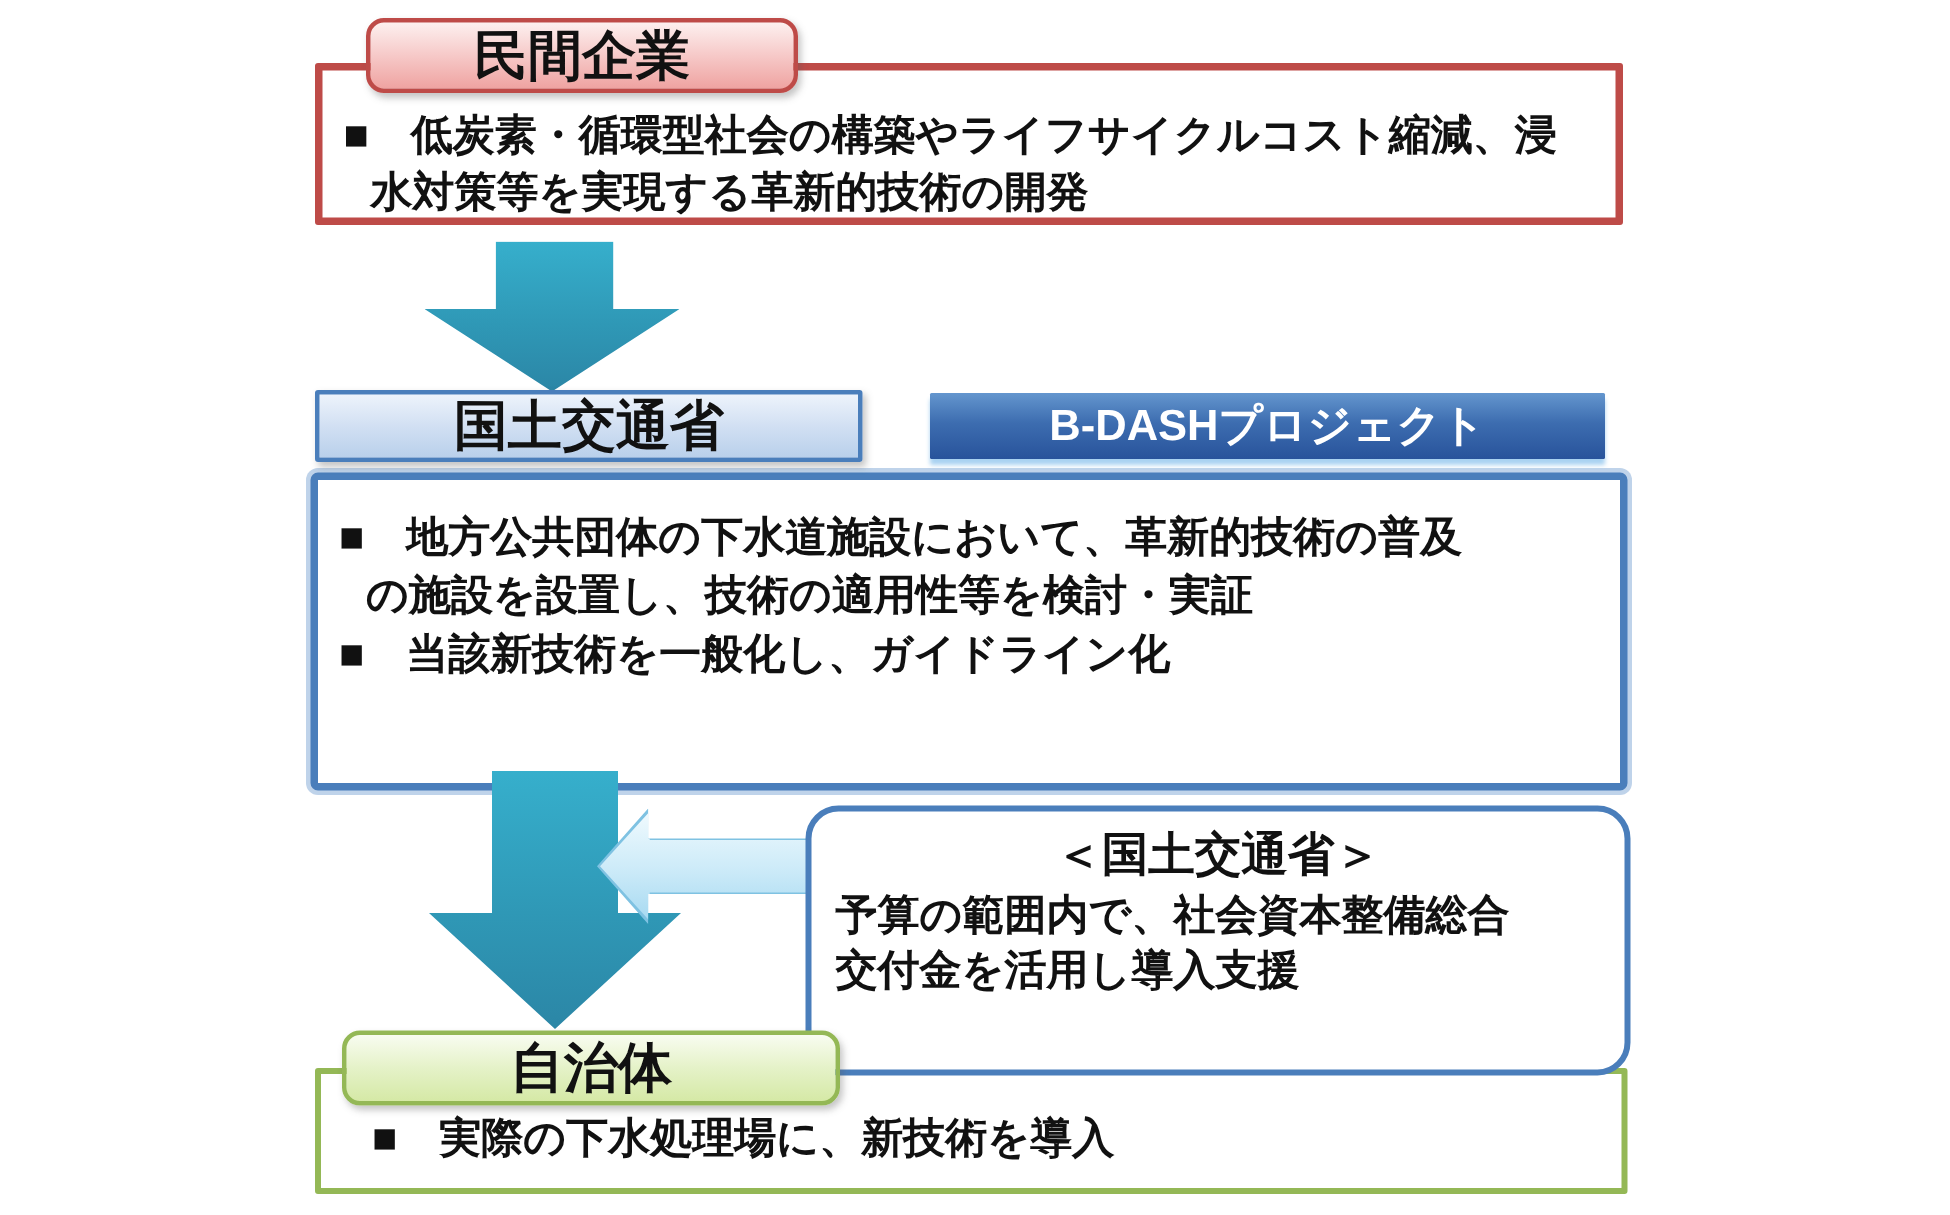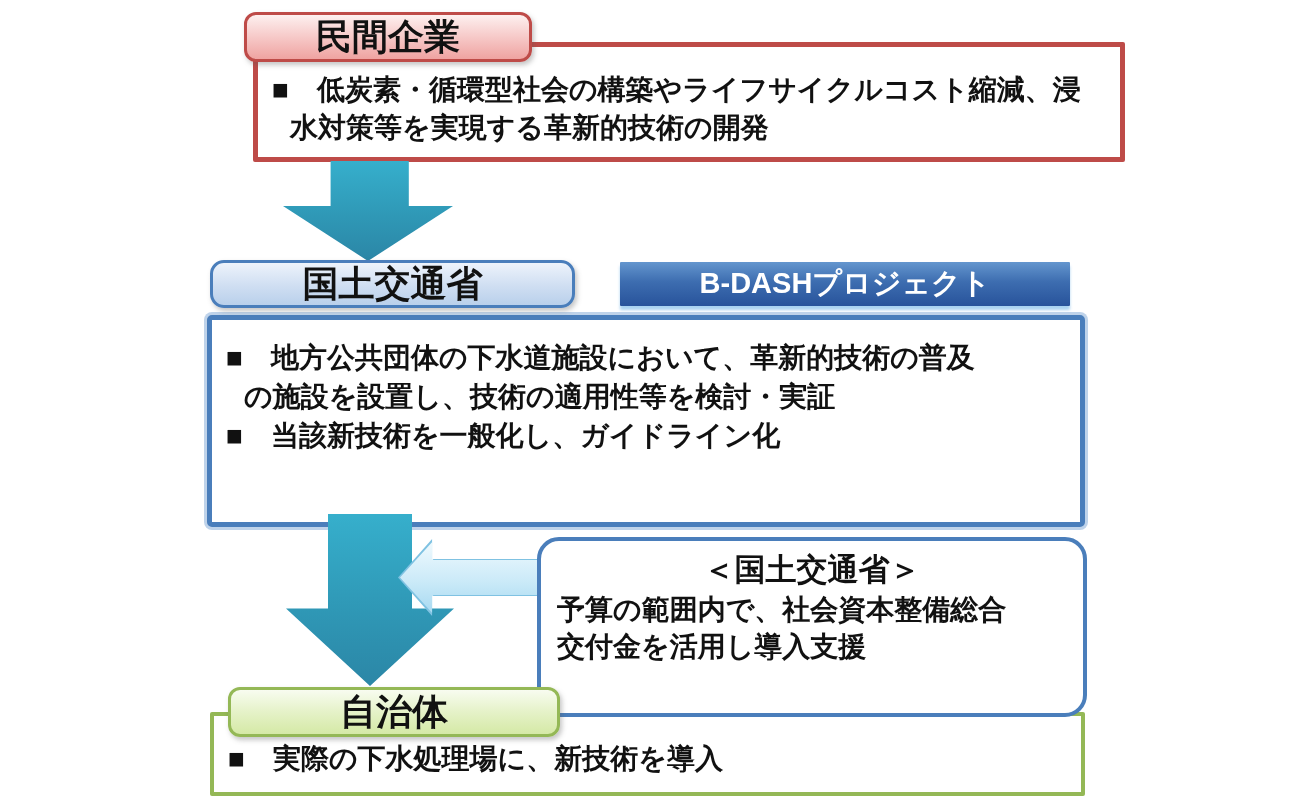--- a/index.html
+++ b/index.html
@@ -3,37 +3,37 @@
 <meta charset="utf-8">
 <style>
   html,body{margin:0;padding:0;background:#ffffff;}
   .canvas{
     position:relative;width:1300px;height:810px;background:#ffffff;overflow:hidden;
     font-family:"Liberation Sans","DejaVu Sans",sans-serif;
     font-weight:bold;color:#111111;
   }
   
   .box{position:absolute;background:#ffffff;box-sizing:border-box;}
-  .box.red{left:210px;top:42px;width:872px;height:120px;border:5px solid #BE4B48;border-radius:2px;margin-left:43px;}
+  .box.red{left:210px;top:42px;width:872px;height:108px;border:5px solid #BE4B48;border-radius:2px;}
   .box.blue{left:207px;top:315px;width:878px;height:212px;border:5px solid #4A7EBB;border-radius:5px;
             box-shadow:0 0 0 3px #BFD3EA;}
   .box.green{left:210px;top:712px;width:875px;height:84px;border:4px solid #94B856;border-radius:2px;}
   .box .body{padding:20px 8px 0 12px;}
   .line{font-size:28px;line-height:38px;white-space:nowrap;padding-left:2px;}
   .line.cont{padding-left:20px;}
   .box.red .body{padding-top:24px;}
   .box.blue .body{padding-top:18px;}
   .box.blue .line{line-height:39px;}
-  .box.green .body{padding-top:24px;}
+  .box.green .body{padding-top:24px;margin-left:20px;}
   
   .badge{position:absolute;box-sizing:border-box;display:flex;align-items:center;justify-content:center;
          font-size:36px;z-index:6;box-shadow:2px 3px 5px rgba(90,90,90,0.35);}
   .badge.pink{left:244px;top:12px;width:288px;height:50px;border:3px solid #BE4B48;border-radius:12px;
       background:linear-gradient(180deg,#FDF0EF 0%,#F7CDCC 45%,#EFA3A1 100%);}
-  .badge.bluebadge{left:210px;top:260px;width:365px;height:48px;border:3px solid #4A7EBB;border-radius:14px;
+  .badge.bluebadge{left:210px;top:260px;width:365px;height:48px;border:3px solid #4A7EBB;border-radius:2px;
       background:linear-gradient(180deg,#EDF3FB 0%,#CFDEF2 55%,#B9D0EB 100%);}
   .badge.greenbadge{left:228px;top:687px;width:332px;height:50px;border:3px solid #94B856;border-radius:12px;
       background:linear-gradient(180deg,#F8FCF0 0%,#E5F2C8 50%,#D5E9A6 100%);}
   .badge.dark{left:620px;top:262px;width:450px;height:44px;border:none;border-radius:1px;
       background:linear-gradient(180deg,#6496CE 0%,#3D6DB0 45%,#28539B 100%);
       color:#ffffff;font-size:29px;box-shadow:0 4px 3px rgba(160,205,240,0.9);}
   
   .arrow-down{position:absolute;z-index:1;
       background:linear-gradient(180deg,#36AFCC 0%,#2F98B6 55%,#2B86A6 100%);
       filter:drop-shadow(3px 2px 2px rgba(110,130,140,0.45));}

